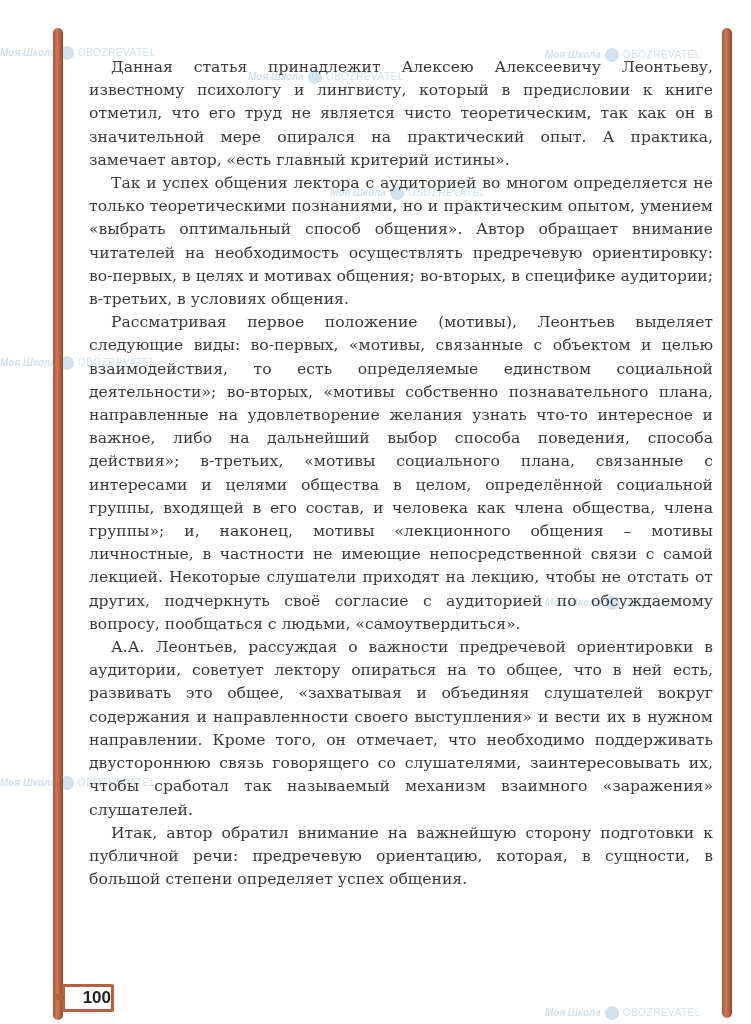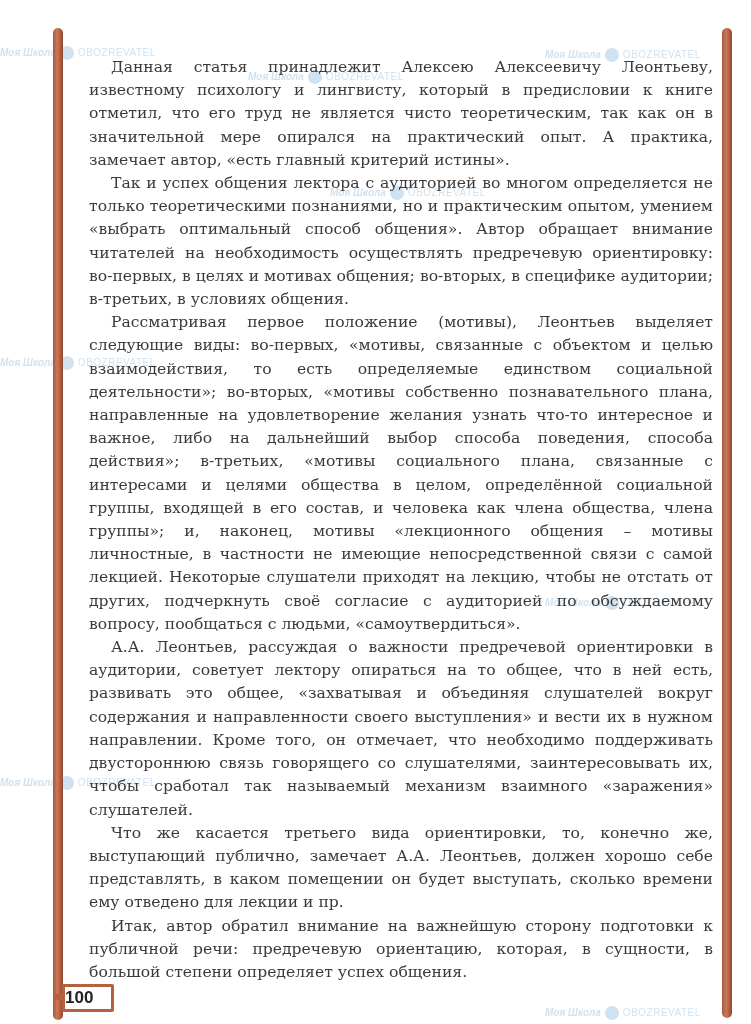--- a/index.html
+++ b/index.html
@@ -12,21 +12,21 @@
     .bar {
       position: absolute; width: 10px; border-radius: 5px;
       background: linear-gradient(90deg, #a8553a 0%, #c97a5c 40%, #b5603f 70%, #8e4630 100%);
     }
     .bar-left { left: 53px; top: 28px; height: 992px; }
     .bar-right { left: 722px; top: 28px; height: 990px; }
     .page-num {
       position: absolute; left: 62px; top: 984px; width: 46px; height: 22px;
       border: 3px solid #b5603f; border-radius: 2px; background: #fff;
       font-family: "Liberation Sans", sans-serif; font-size: 17px; font-weight: bold;
-      color: #222; text-align: left; line-height: 22px;
+      color: #222; text-align: right; line-height: 22px;
     }
     .page-num-stem {
       position: absolute; left: 53px; top: 994px; width: 12px; height: 6px; background: #b5603f;
     }
     .content {
       position: absolute; left: 89px; top: 56px; width: 624px;
       font-size: 15.6px; line-height: 23.2px; text-align: justify;
     }
     .para { margin: 0; text-indent: 22px; }
     .wm {
@@ -58,15 +58,14 @@
 <div class="bar bar-right"></div>
 
 <div class="page-num-stem"></div>
 <div class="page-num">100</div>
 
 <div class="content">
   <p class="para">Данная статья принадлежит Алексею Алексеевичу Леонтьеву, известному психологу и лингвисту, который в предисловии к книге отметил, что его труд не является чисто теоретическим, так как он в значительной мере опирался на практический опыт. А практика, замечает автор, «есть главный критерий истины».</p>
   <p class="para">Так и успех общения лектора с аудиторией во многом определяется не только теоретическими познаниями, но и практическим опытом, умением «выбрать оптимальный способ общения». Автор обращает внимание читателей на необходимость осуществлять предречевую ориентировку: во-первых, в целях и мотивах общения; во-вторых, в специфике аудитории; в-третьих, в условиях общения.</p>
   <p class="para">Рассматривая первое положение (мотивы), Леонтьев выделяет следующие виды: во-первых, «мотивы, связанные с объектом и целью взаимодействия, то есть определяемые единством социальной деятельности»; во-вторых, «мотивы собственно познавательного плана, направленные на удовлетворение желания узнать что-то интересное и важное, либо на дальнейший выбор способа поведения, способа действия»; в-третьих, «мотивы социального плана, связанные с интересами и целями общества в целом, определённой социальной группы, входящей в его состав, и человека как члена общества, члена группы»; и, наконец, мотивы «лекционного общения – мотивы личностные, в частности не имеющие непосредственной связи с самой лекцией. Некоторые слушатели приходят на лекцию, чтобы не отстать от других, подчеркнуть своё согласие с аудиторией по обсуждаемому вопросу, пообщаться с людьми, «самоутвердиться».</p>
   <p class="para">А.А. Леонтьев, рассуждая о важности предречевой ориентировки в аудитории, советует лектору опираться на то общее, что в ней есть, развивать это общее, «захватывая и объединяя слушателей вокруг содержания и направленности своего выступления» и вести их в нужном направлении. Кроме того, он отмечает, что необходимо поддерживать двустороннюю связь говорящего со слушателями, заинтересовывать их, чтобы сработал так называемый механизм взаимного «заражения» слушателей.</p>
-  <p class="para">Что же касается третьего вида ориентировки, то, конечно же, выступающий публично, замечает А.А. Леонтьев, должен хорошо себе представлять, в каком помещении он будет выступать, сколько времени ему отведено для лекции и пр.</p>
   <p class="para">Итак, автор обратил внимание на важнейшую сторону подготовки к публичной речи: предречевую ориентацию, которая, в сущности, в большой степени определяет успех общения.</p>
 </div>
 
 </body></html>

